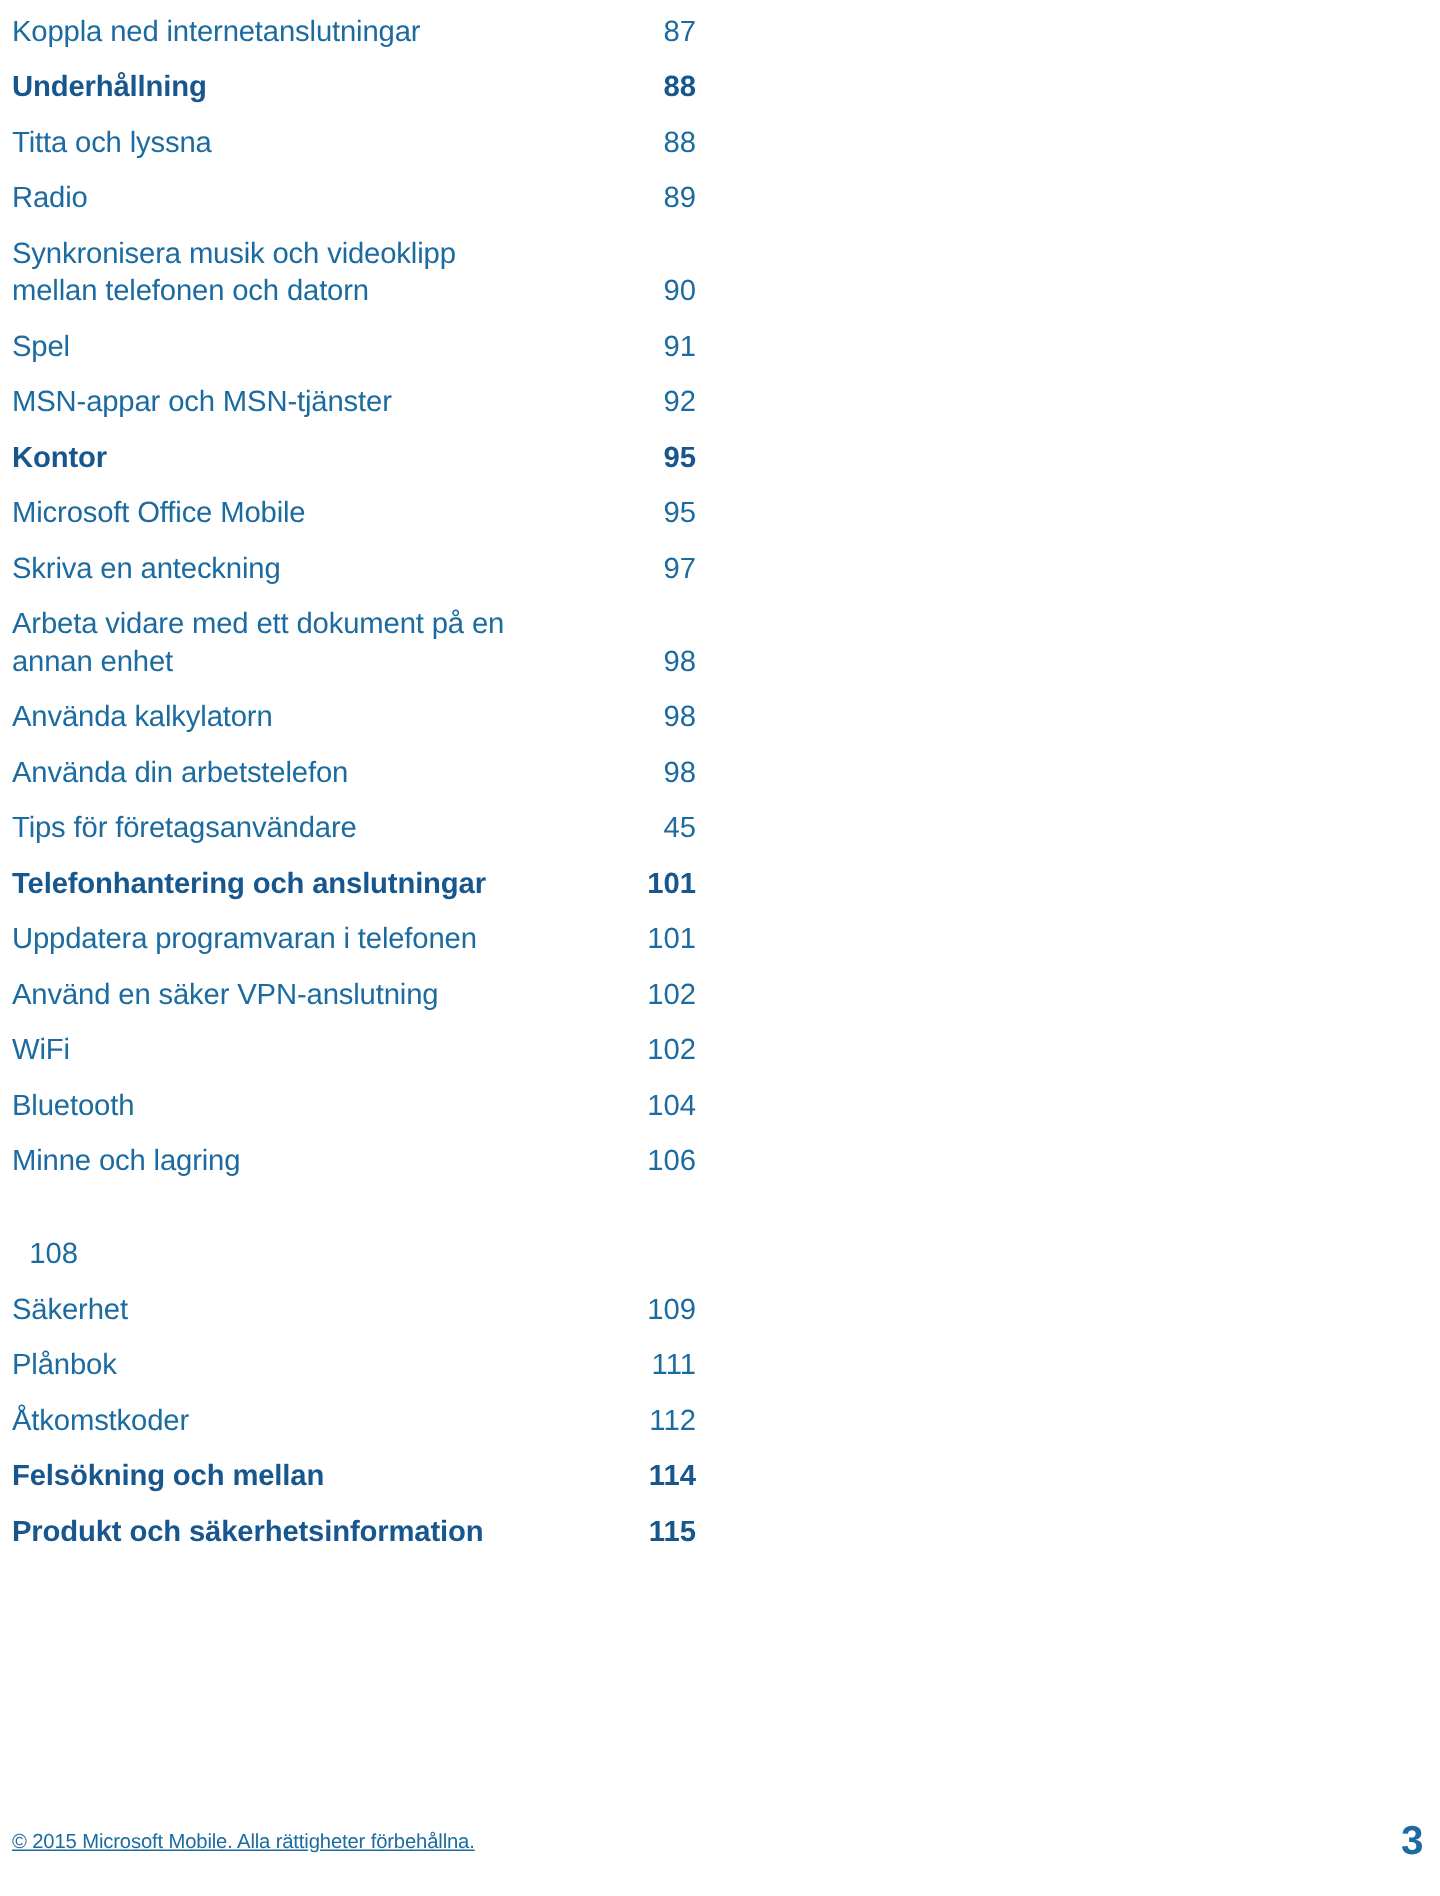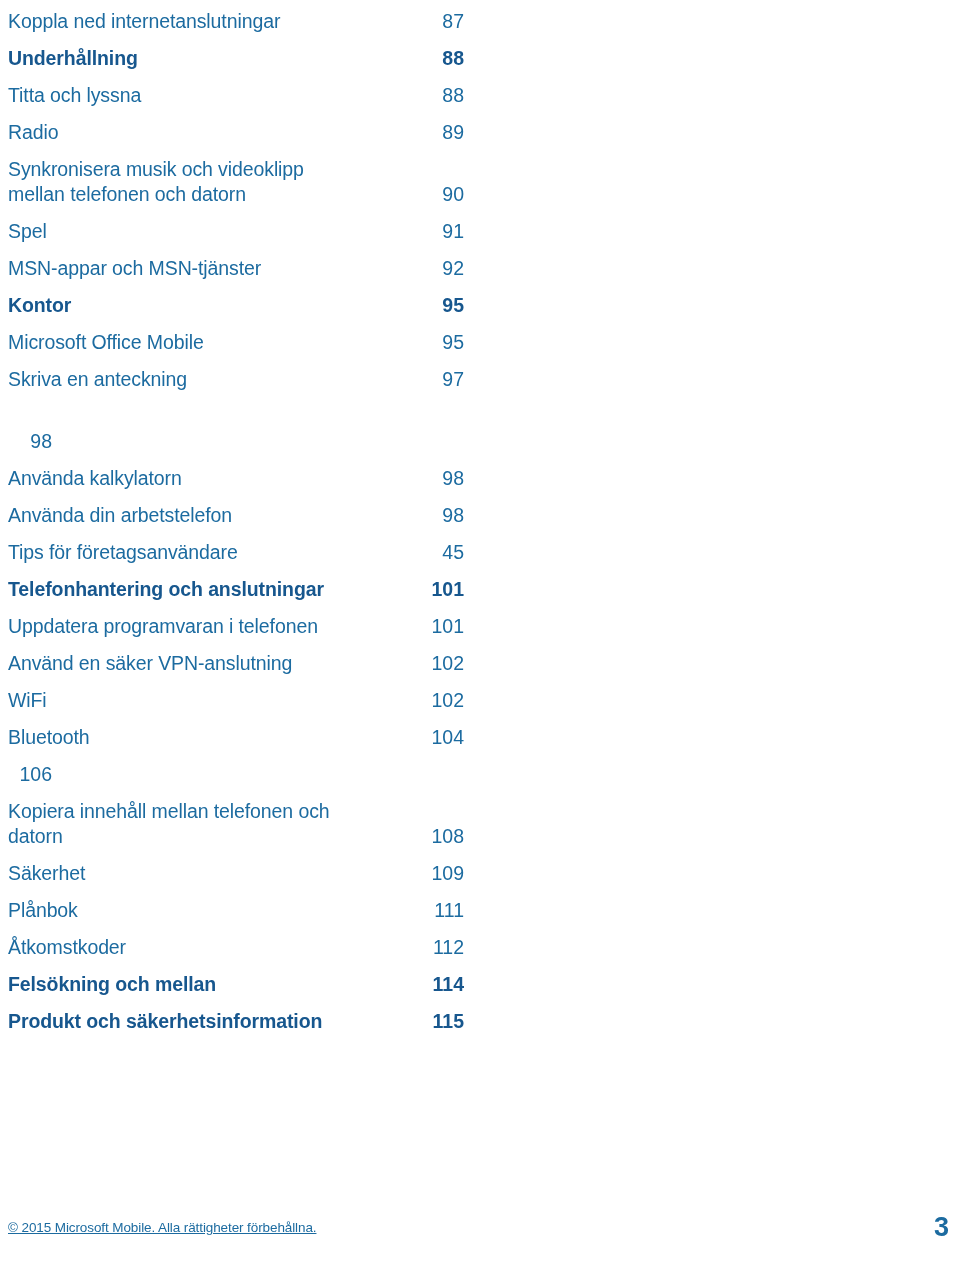--- a/index.html
+++ b/index.html
@@ -127,20 +127,22 @@
     </div>
     <div class="toc-row">
       <span class="toc-title">Microsoft Office Mobile</span>
       <span class="toc-page">95</span>
     </div>
     <div class="toc-row">
       <span class="toc-title">Skriva en anteckning</span>
       <span class="toc-page">97</span>
     </div>
     <div class="toc-row two-line">
+      <span class="toc-title">Arbeta vidare med ett dokument på en
+annan enhet</span>
       <span class="toc-page">98</span>
     </div>
     <div class="toc-row">
       <span class="toc-title">Använda kalkylatorn</span>
       <span class="toc-page">98</span>
     </div>
     <div class="toc-row">
       <span class="toc-title">Använda din arbetstelefon</span>
       <span class="toc-page">98</span>
     </div>
@@ -162,25 +164,24 @@
     </div>
     <div class="toc-row">
       <span class="toc-title">WiFi</span>
       <span class="toc-page">102</span>
     </div>
     <div class="toc-row">
       <span class="toc-title">Bluetooth</span>
       <span class="toc-page">104</span>
     </div>
     <div class="toc-row">
+      <span class="toc-title">Minne och lagring</span>
       <span class="toc-page">106</span>
     </div>
     <div class="toc-row two-line">
-      <span class="toc-title">Kopiera innehåll mellan telefonen och
-datorn</span>
       <span class="toc-page">108</span>
     </div>
     <div class="toc-row">
       <span class="toc-title">Säkerhet</span>
       <span class="toc-page">109</span>
     </div>
     <div class="toc-row">
       <span class="toc-title">Plånbok</span>
       <span class="toc-page">111</span>
     </div>

